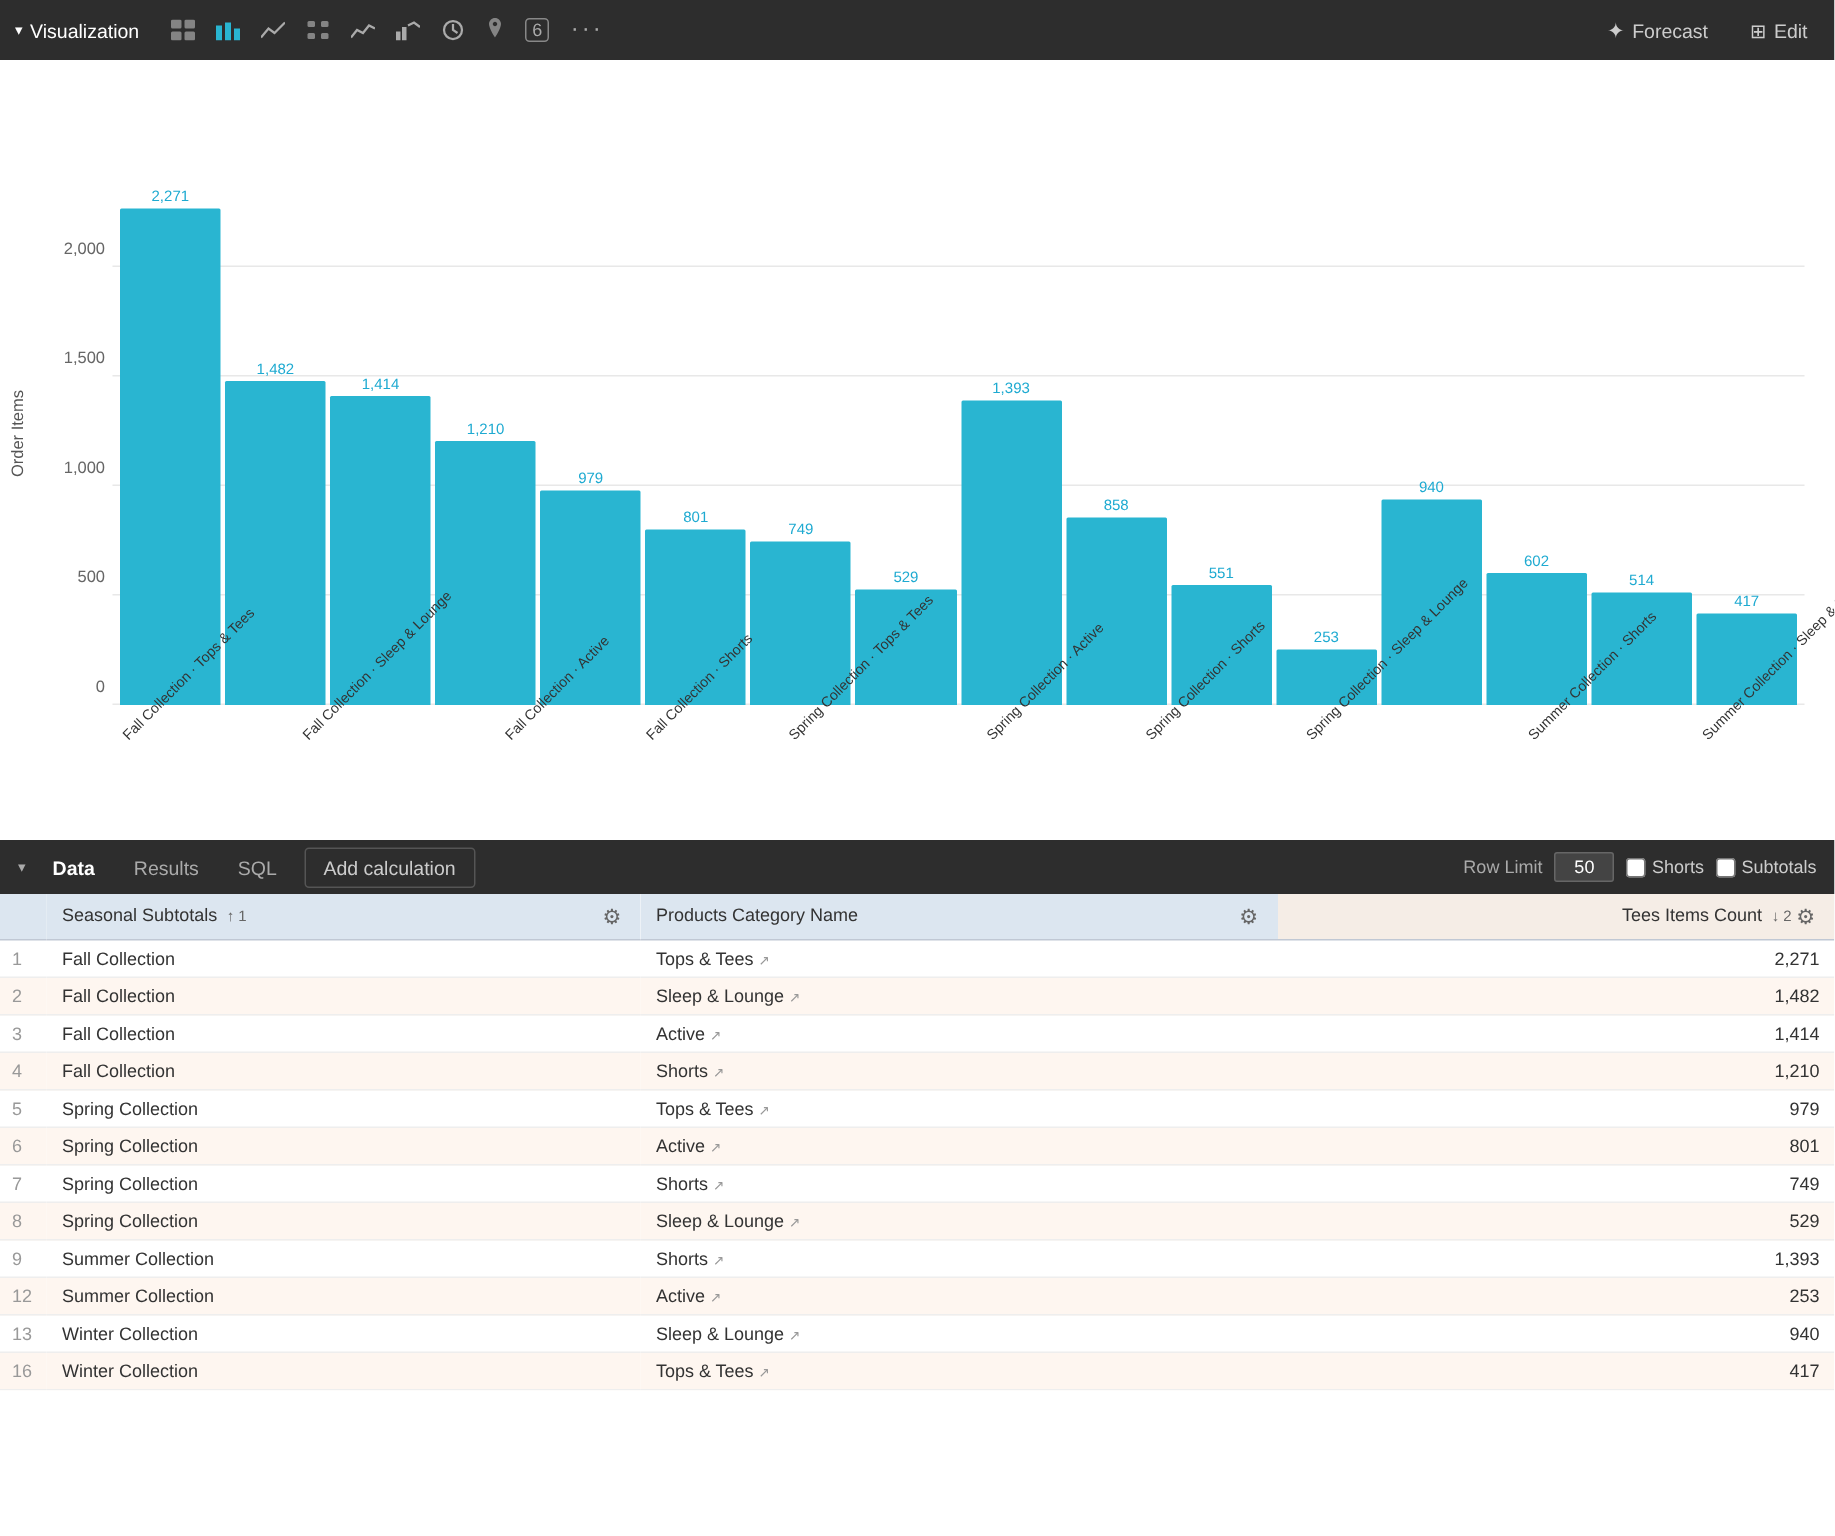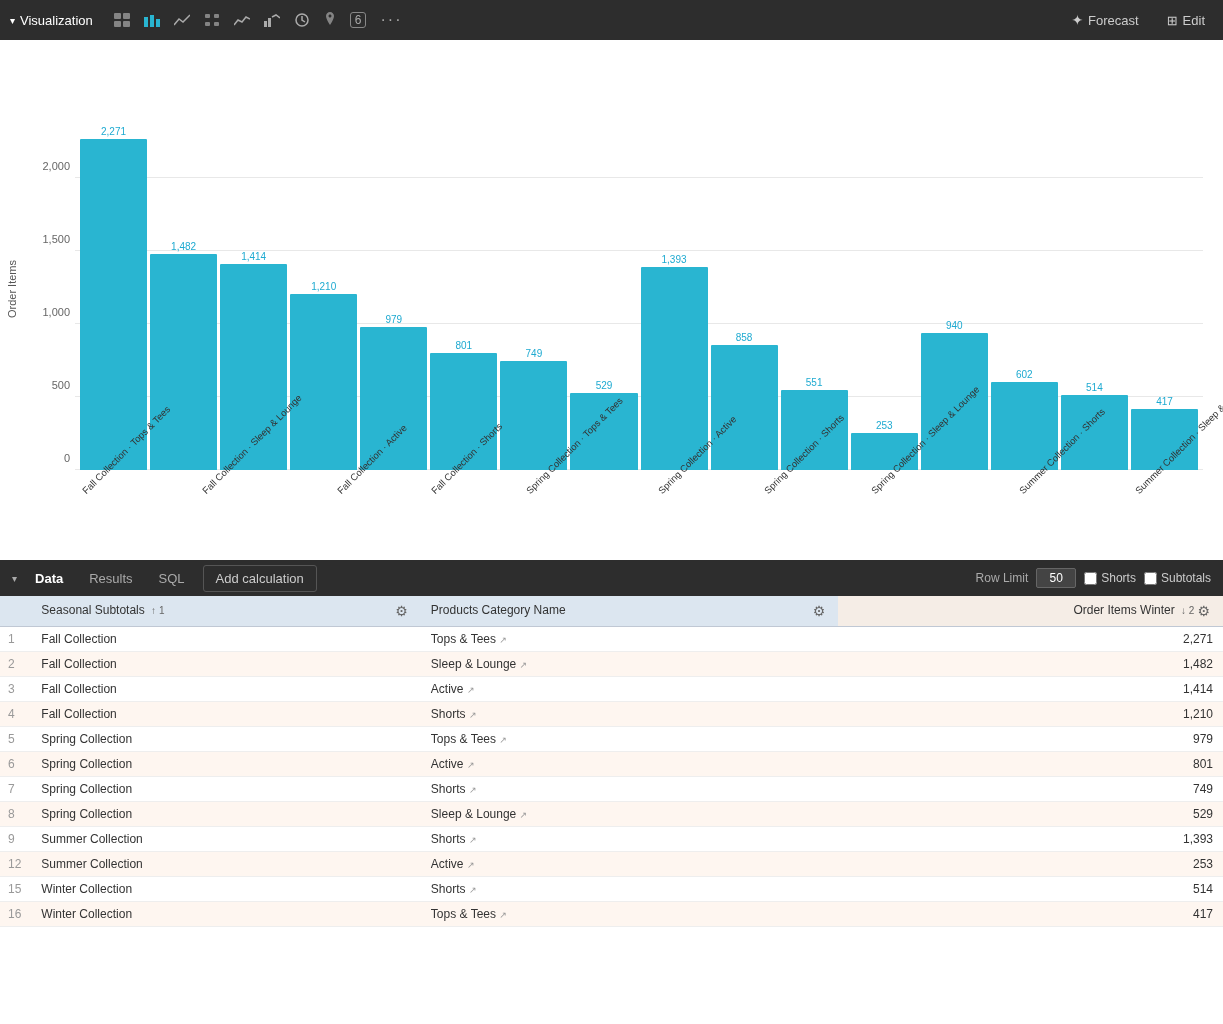--- a/index.html
+++ b/index.html
@@ -367,21 +367,21 @@
         <th>
           <button class="col-settings">⚙</button>
           <span>Seasonal Subtotals</span>
           <span class="col-sort">↑ 1</span>
         </th>
         <th>
           <button class="col-settings">⚙</button>
           <span>Products Category Name</span>
         </th>
         <th class="numeric">
-          <span>Order Items Winter</span>
+          <span>Tees Items Count</span>
           <span class="col-sort">↓ 2</span>
           <button class="col-settings">⚙</button>
         </th>
       </tr>
     </thead>
     <tbody id="table-body">
 
     <tr>
           <td class="row-num">1</td>
           <td>Fall Collection</td>
@@ -436,24 +436,24 @@
           <td>Shorts <span style="font-size:9px;color:#999;">↗</span></td>
           <td class="numeric">1,393</td>
         </tr>
         <tr class="highlighted">
           <td class="row-num">12</td>
           <td>Summer Collection</td>
           <td>Active <span style="font-size:9px;color:#999;">↗</span></td>
           <td class="numeric">253</td>
         </tr>
         <tr>
-          <td class="row-num">15</td>
+          <td class="row-num">13</td>
           <td>Winter Collection</td>
-          <td>Shorts <span style="font-size:9px;color:#999;">↗</span></td>
-          <td class="numeric">514</td>
+          <td>Sleep &amp; Lounge <span style="font-size:9px;color:#999;">↗</span></td>
+          <td class="numeric">940</td>
         </tr>
         <tr class="highlighted">
           <td class="row-num">16</td>
           <td>Winter Collection</td>
           <td>Tops &amp; Tees <span style="font-size:9px;color:#999;">↗</span></td>
           <td class="numeric">417</td>
         </tr>
       </tbody>
   </table>
 </div>

